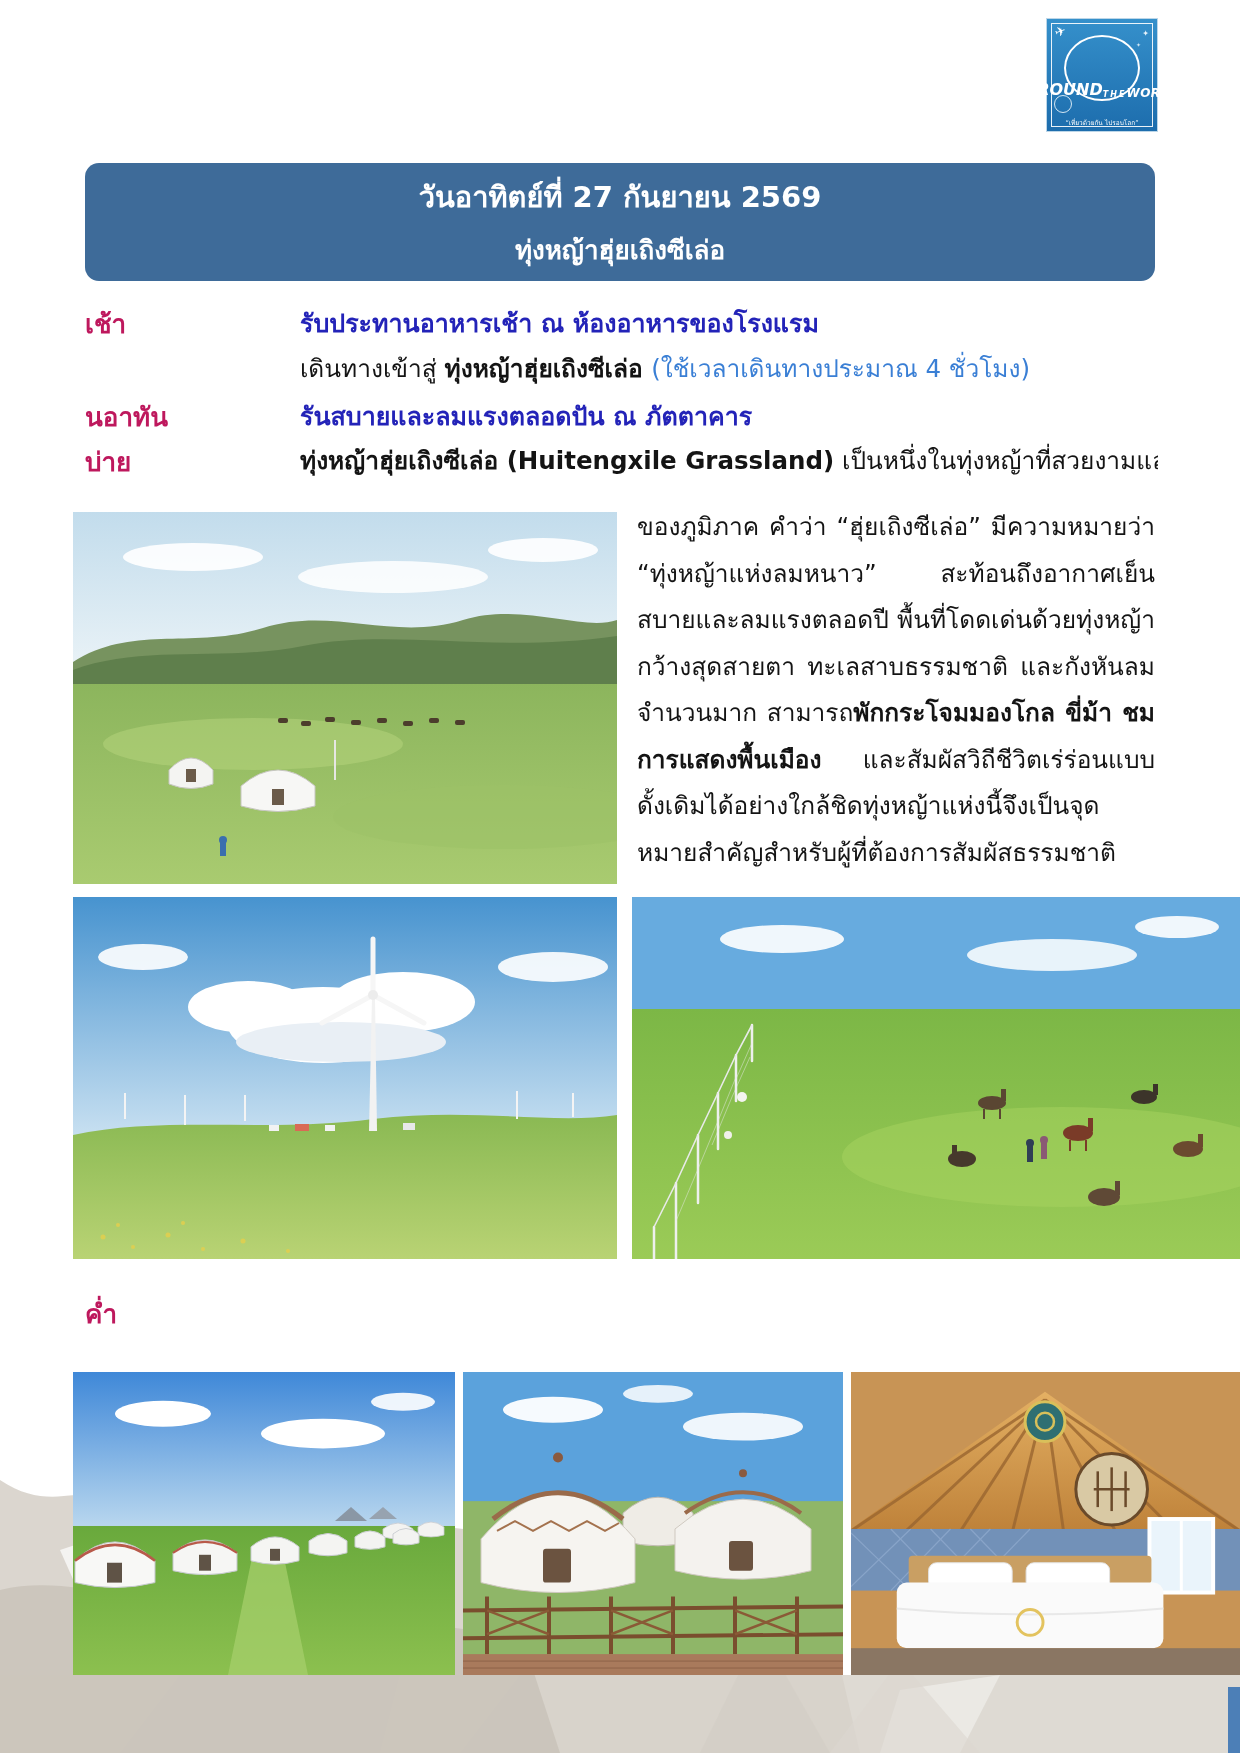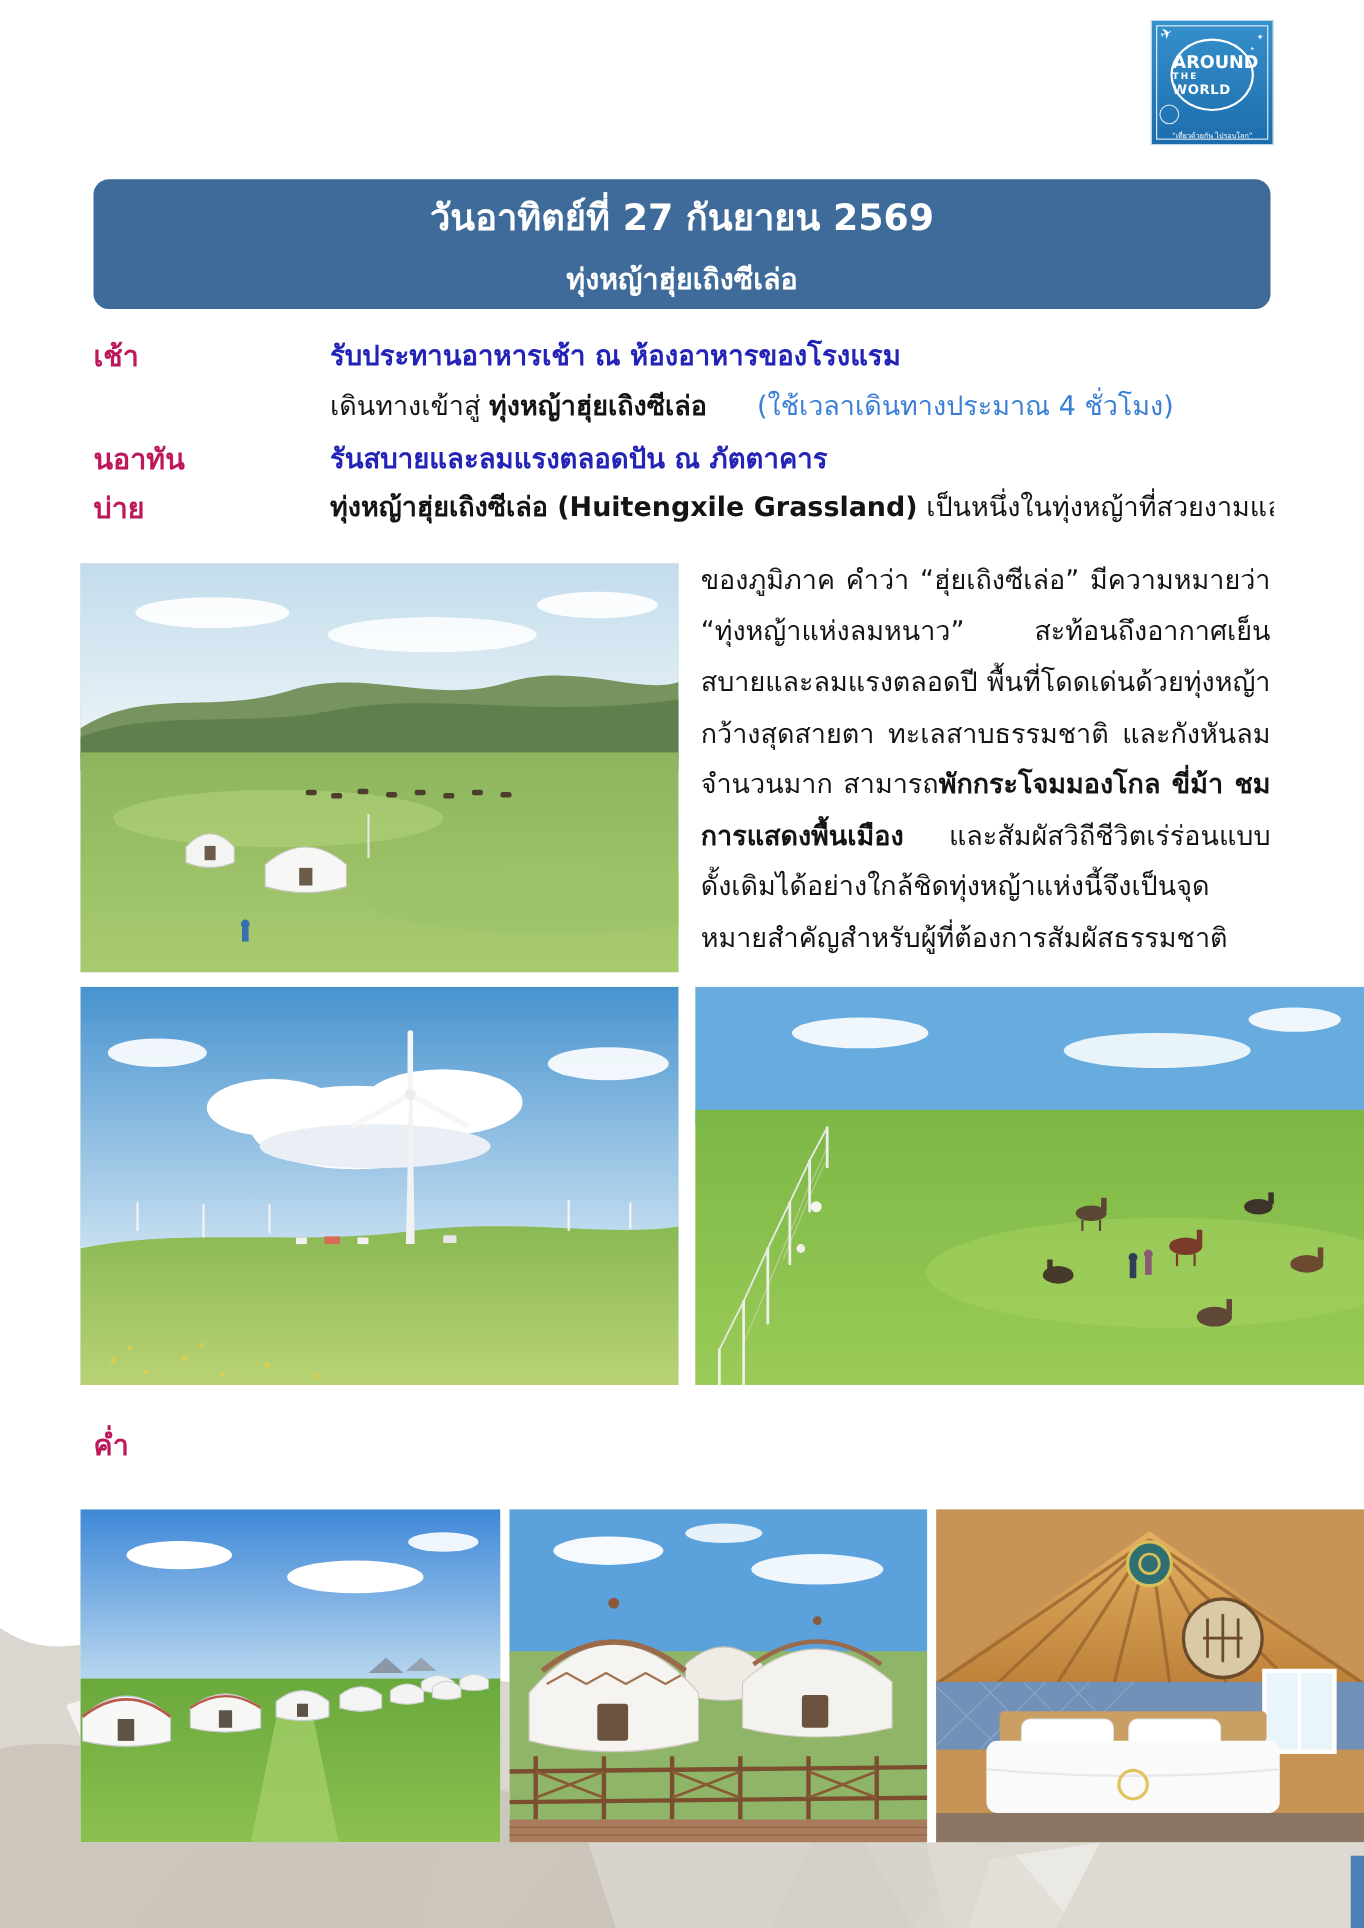--- a/index.html
+++ b/index.html
@@ -5,44 +5,44 @@
   html,body{margin:0;padding:0;background:#9a9a9a;}
   .page{position:relative;width:1240px;height:1753px;margin:0 auto;background:#ffffff;
         font-family:"DejaVu Sans","Liberation Sans",sans-serif;overflow:hidden;}
   .abs{position:absolute;}
 
   
   .logo{left:1046px;top:18px;width:112px;height:114px;background:linear-gradient(#3590cb,#1d6dad);
         border:1px solid #bcd6e8;box-sizing:border-box;z-index:3;}
   .logo-inner{position:absolute;inset:4px;border:1.5px solid rgba(255,255,255,.9);}
   .logo-circle{position:absolute;left:50%;top:44%;transform:translate(-50%,-50%);width:72px;height:62px;
-        border:2px solid #ffffff;border-radius:50%;display:flex;flex-direction:column;align-items:flex-start;
-        justify-content:center;color:#fff;font-weight:bold;line-height:1.05;}
+        border:2px solid #ffffff;border-radius:50%;display:flex;align-items:flex-end;
+        justify-content:center;color:#fff;font-weight:bold;line-height:1.05;font-style:italic;}
   .logo-w2{font-size:8px;letter-spacing:2px;}
   .logo-w3{font-size:12px;letter-spacing:.5px;}
   .logo-plane{position:absolute;left:8px;top:5px;color:#fff;font-size:13px;transform:rotate(-20deg);}
   .logo-star1{position:absolute;right:8px;top:10px;color:#eaf4fb;font-size:8px;}
   .logo-star2{position:absolute;right:16px;top:22px;color:#cfe6f4;font-size:6px;}
   .logo-globe{position:absolute;left:7px;bottom:18px;width:16px;height:16px;border:1.5px solid #e8f3fa;
         border-radius:50%;opacity:.9;}
   .logo-tagline{position:absolute;left:0;right:0;bottom:3px;text-align:center;color:#fff;font-size:6.5px;}
 
   
   .banner{left:85px;top:163px;width:1070px;height:118px;background:#3e6b99;border-radius:14px;
         color:#ffffff;text-align:center;display:flex;flex-direction:column;justify-content:center;
         gap:9px;font-weight:bold;}
-  .banner-date{font-size:33px;white-space:nowrap;}
+  .banner-date{font-size:29px;white-space:nowrap;}
   .banner-title{font-size:26px;white-space:nowrap;}
 
   
   .label{left:85px;width:200px;font-size:26px;font-weight:bold;color:#be185d;white-space:nowrap;}
   .sched-blue{left:300px;width:870px;font-size:25px;font-weight:bold;color:#2323b8;white-space:nowrap;overflow:hidden;}
   .body-line{left:300px;width:860px;font-size:24.5px;color:#141414;white-space:nowrap;overflow:hidden;}
   .body-line b{font-weight:bold;}
-  .note{color:#3a7fd5;font-weight:normal;margin-left:37px;}
+  .note{color:#3a7fd5;font-weight:normal;}
   .para-side{left:637px;top:504px;width:518px;height:378px;font-size:24.5px;color:#141414;
         line-height:46.5px;text-align:justify;overflow:hidden;}
   .para-side b{font-weight:bold;}
 
   
   .photo{overflow:hidden;background:#cfe0d0;z-index:1;}
   .photo svg{display:block;width:100%;height:100%;}
 
   
   .footer-text{right:10px;top:1690px;font-size:21px;color:#46699b;z-index:2;white-space:nowrap;}

